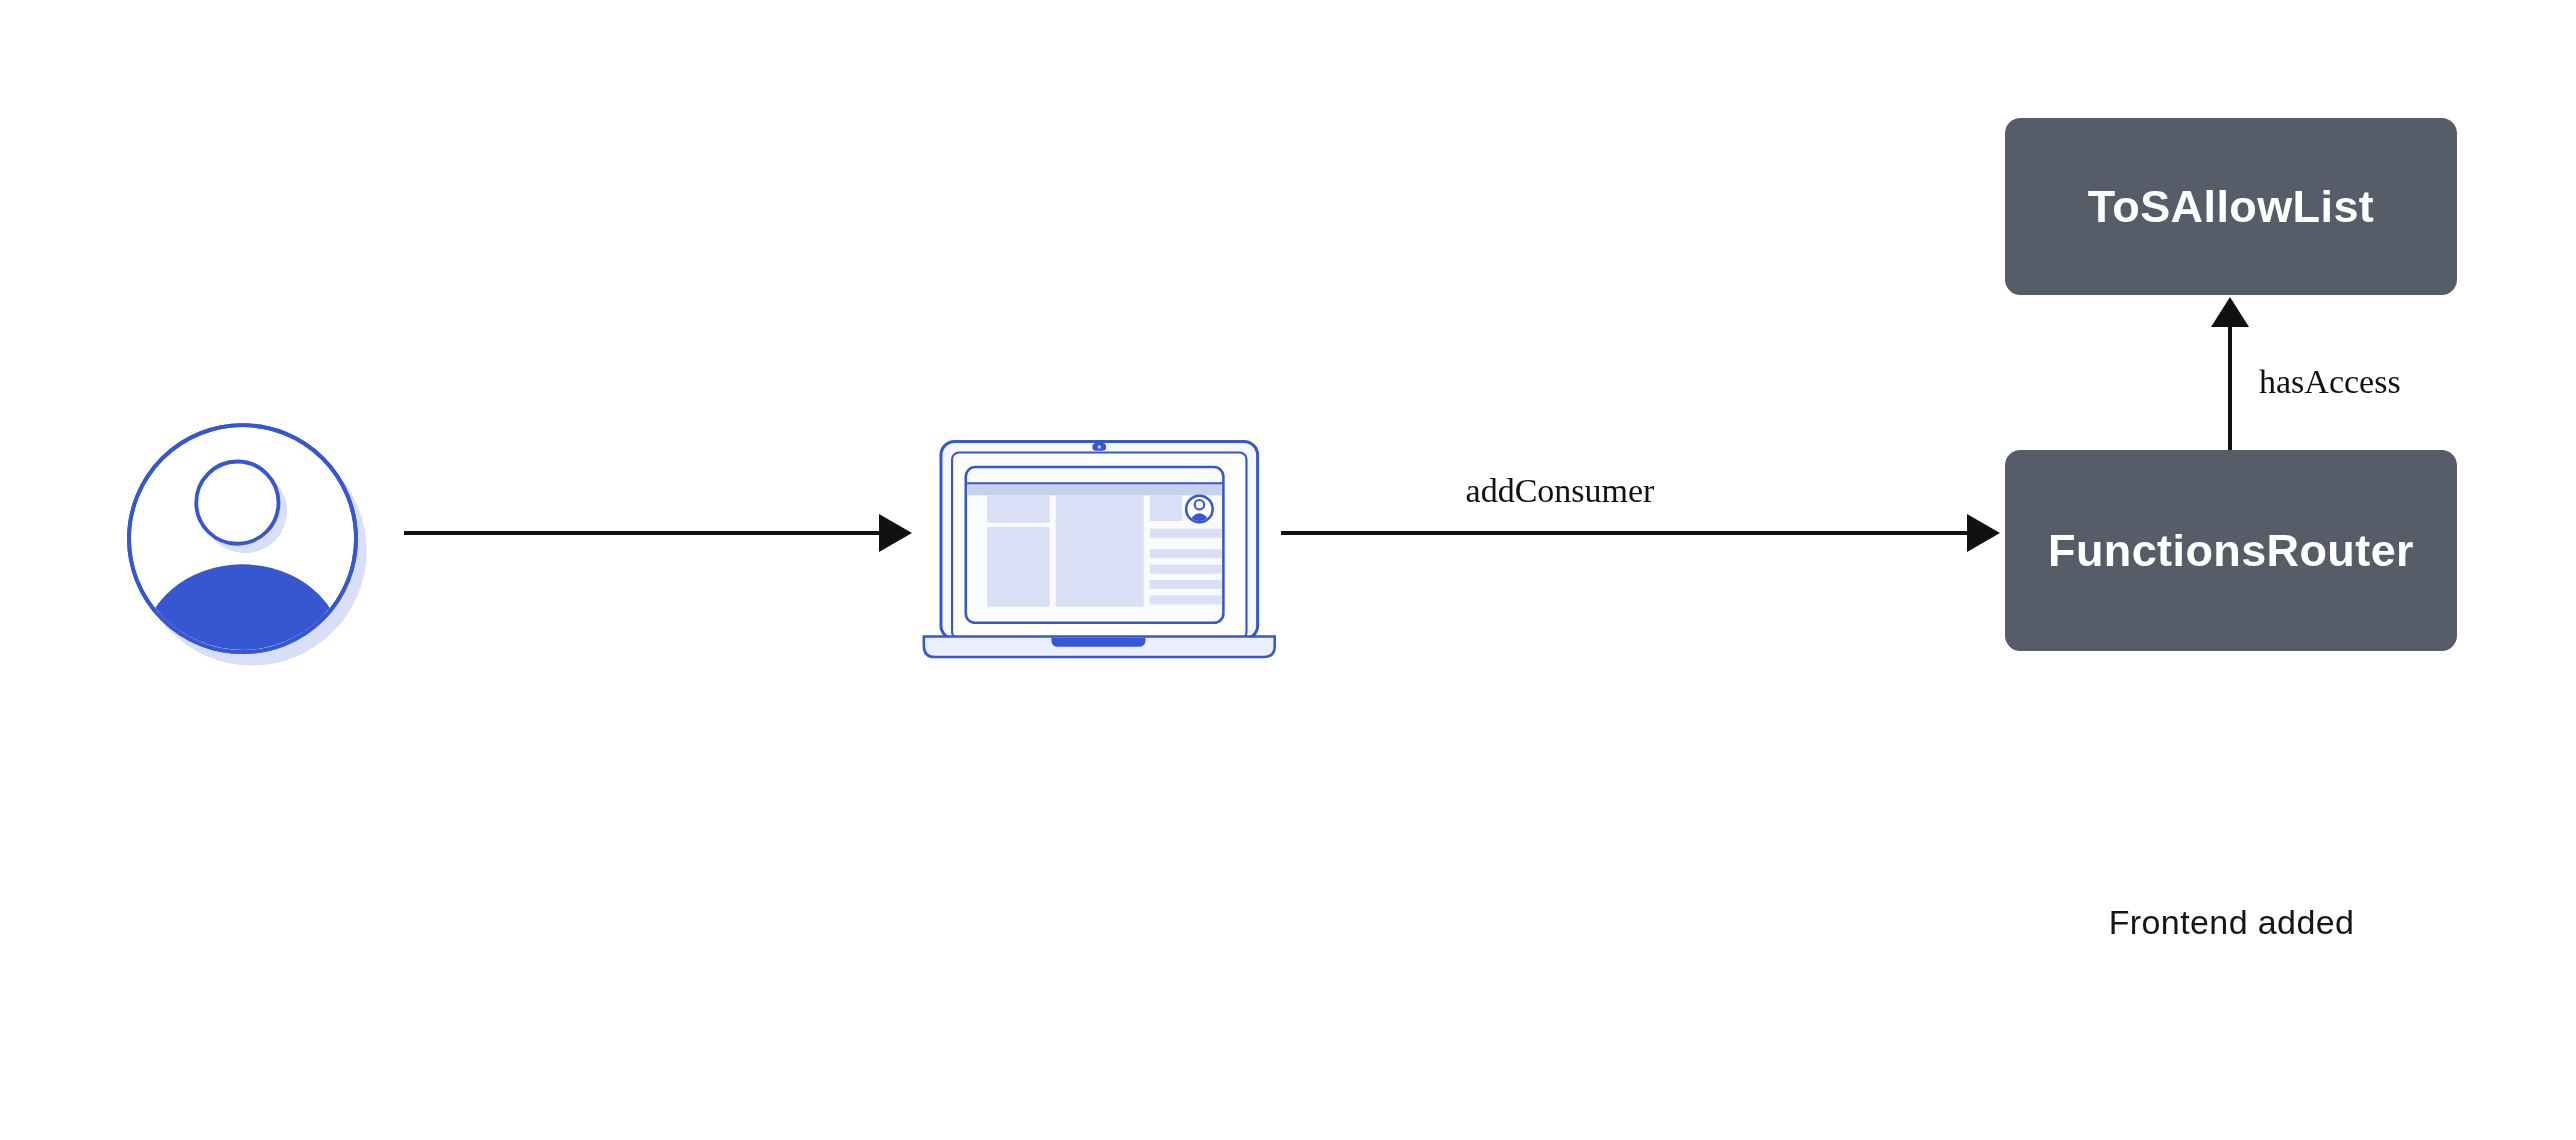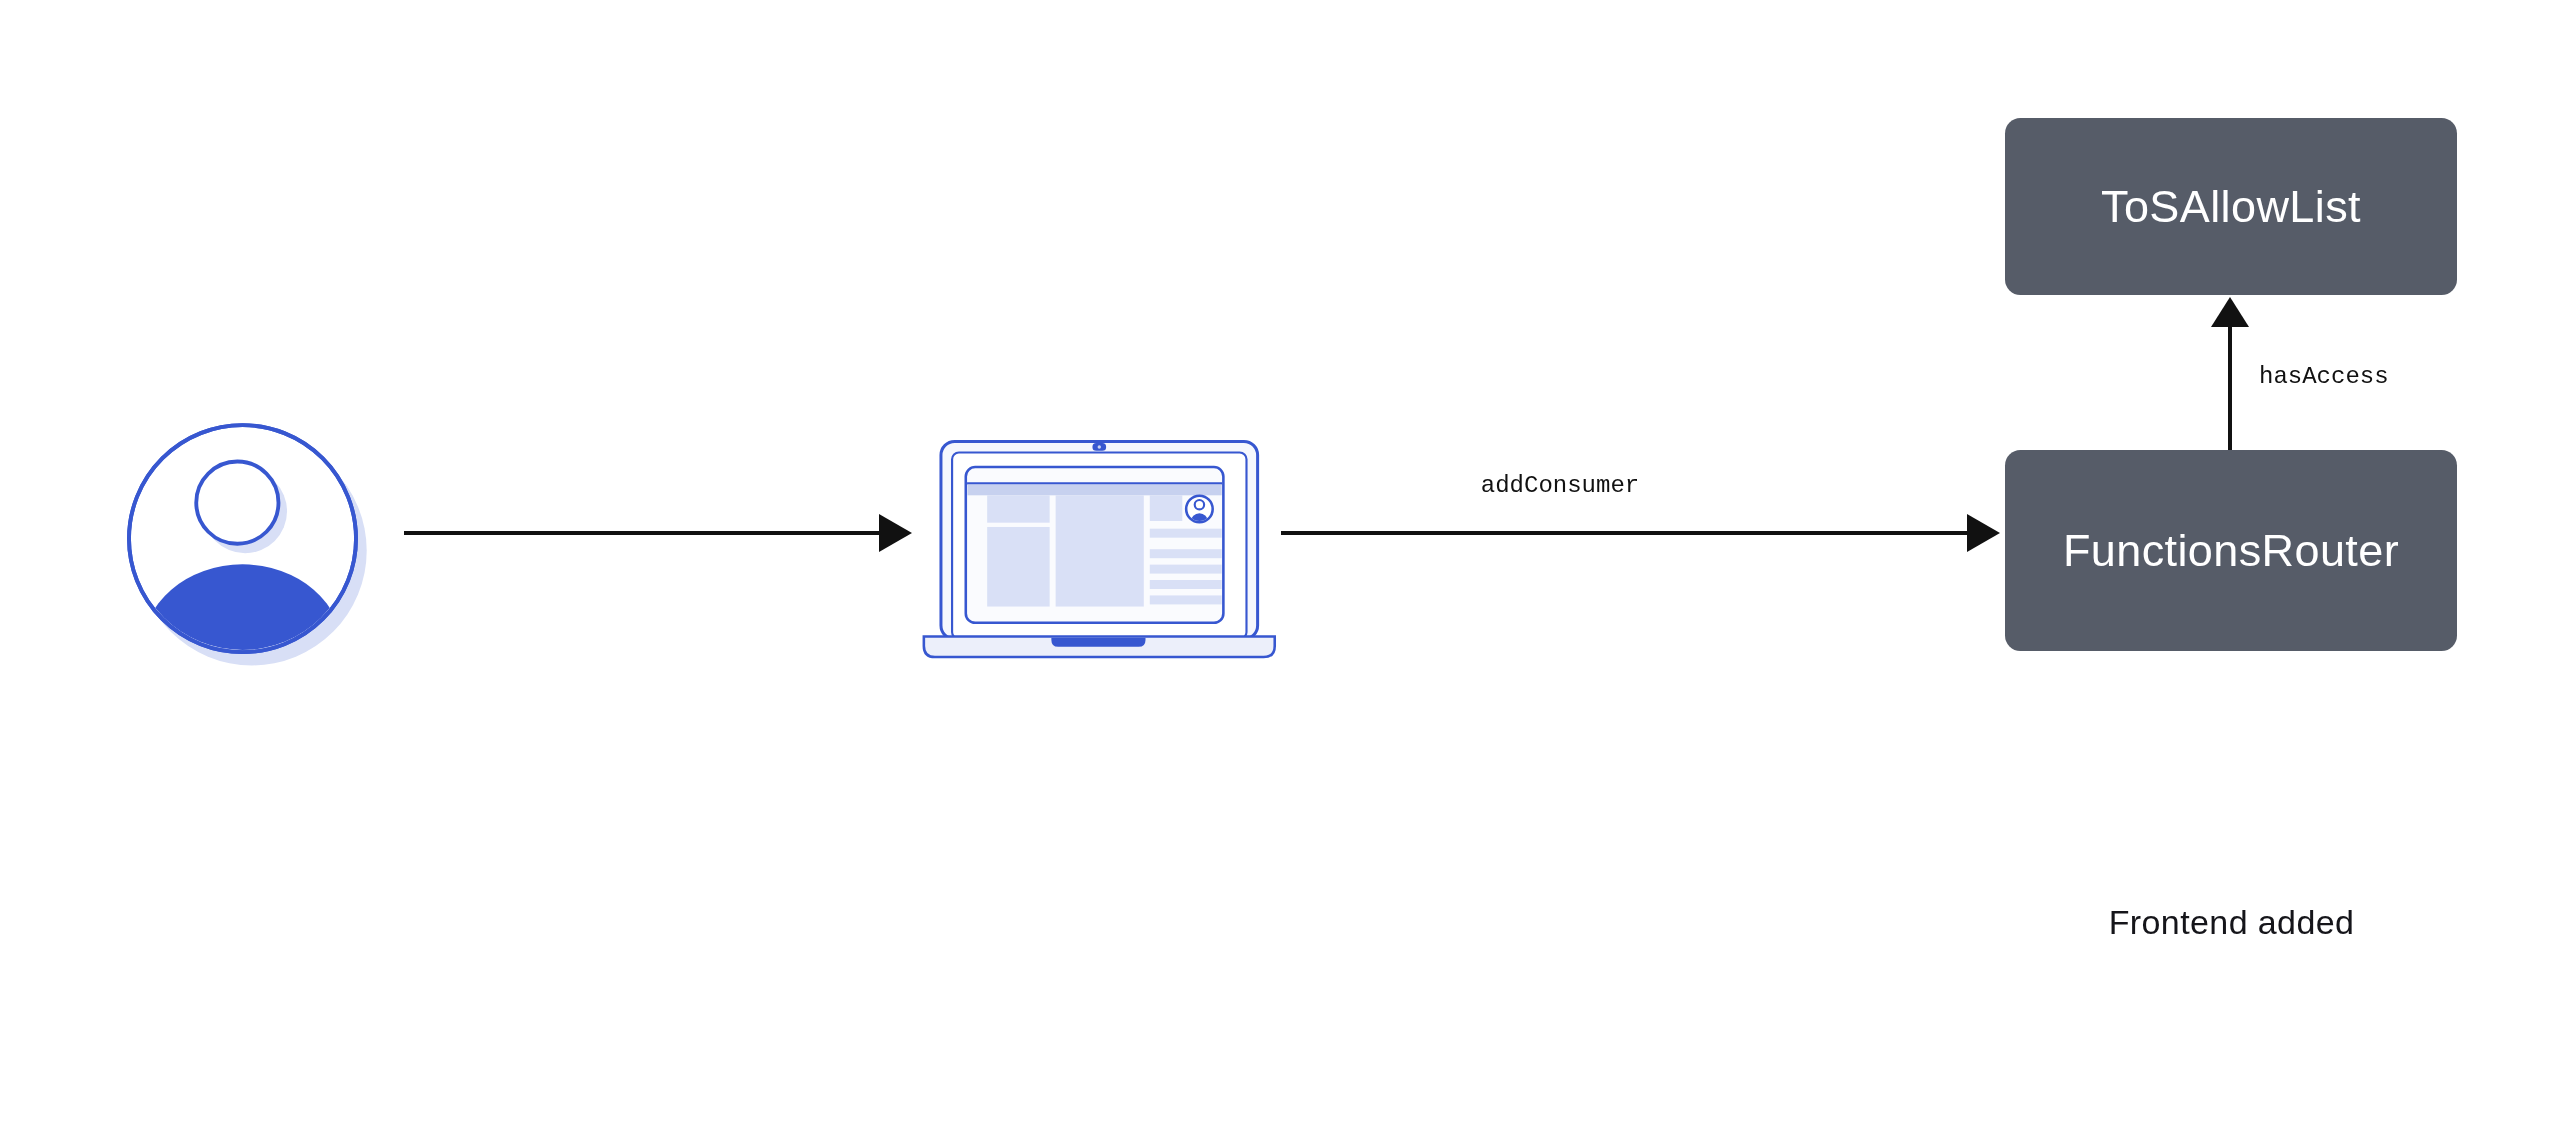--- a/index.html
+++ b/index.html
@@ -21,28 +21,28 @@
   }
   .contract-box{
     position:absolute;
     width:452px;height:176px;
     background:#565C68;
     border-radius:15.4px;
     display:flex;align-items:center;justify-content:center;
   }
   .contract-box .box-label{
     color:#ffffff;
-    font-weight:normal;
+    font-weight:bold;
     font-size:45px;
     letter-spacing:0.4px;
   }
   .code-label{
     position:absolute;
-    font-family:Liberation Mono, monospace;
-    font-size:24px;
+    font-family:Liberation Serif, serif;
+    font-size:34px;
     color:#111111;
     white-space:nowrap;
   }
   .arrow-line-h{position:absolute;height:4.3px;background:#111111;}
   .arrow-line-v{position:absolute;width:4.3px;background:#111111;}
   .arrow-head-right{
     position:absolute;width:0;height:0;
     border-top:19px solid transparent;
     border-bottom:19px solid transparent;
     border-left:33px solid #111111;

